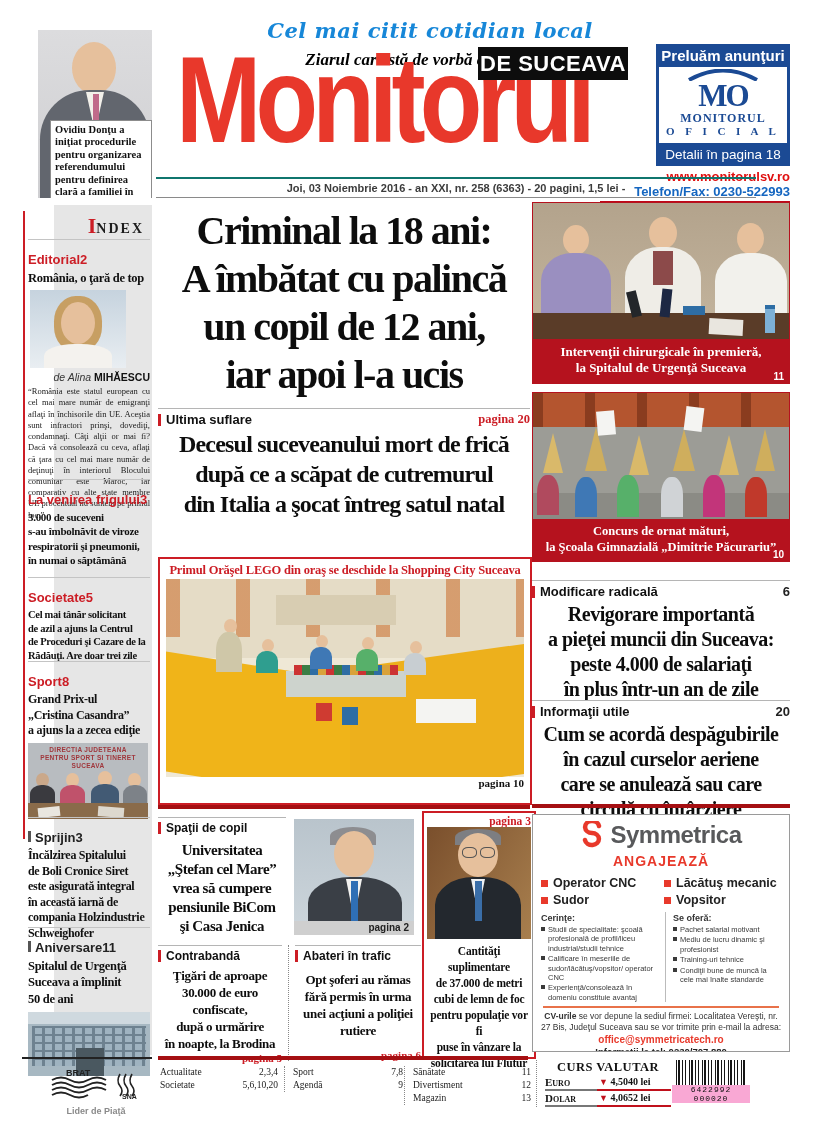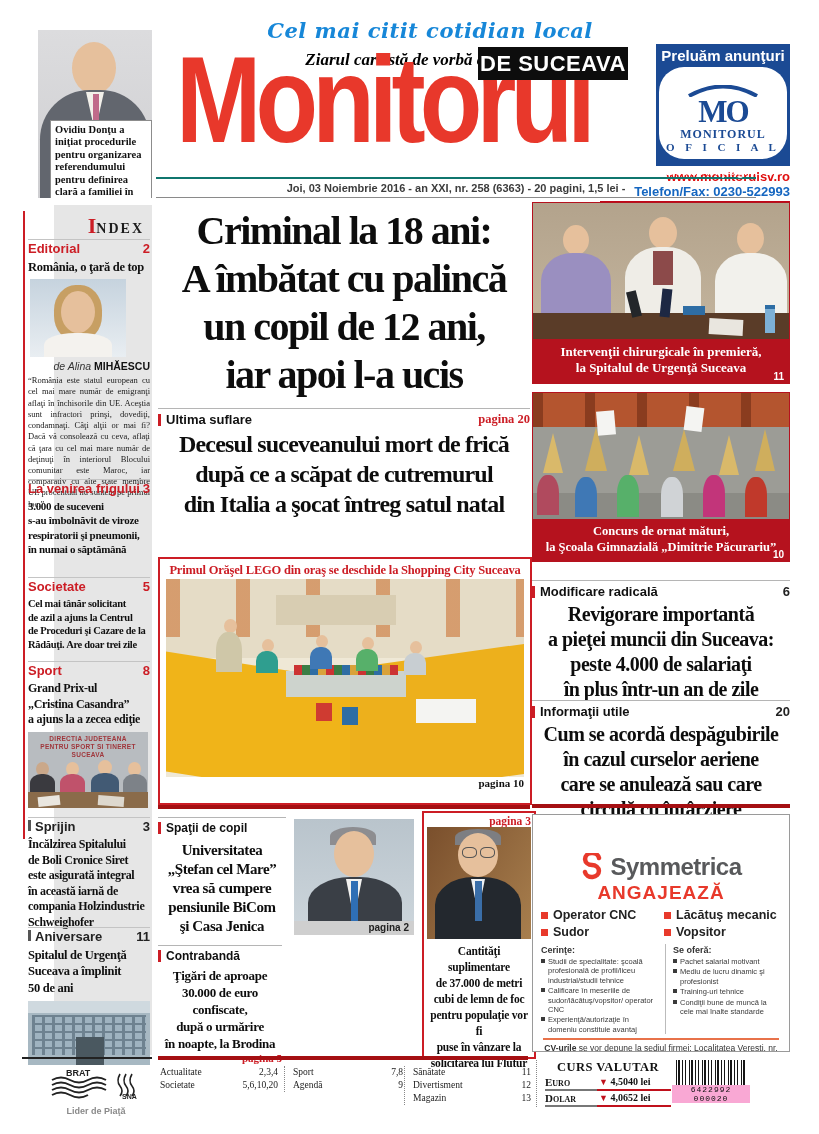--- a/index.html
+++ b/index.html
@@ -14,21 +14,21 @@
     font-family:"DejaVu Serif",serif;font-style:italic;font-weight:bold;font-size:21px;letter-spacing:.5px;}
   .tag-sub{left:270px;top:50px;width:320px;text-align:center;font-family:"Liberation Serif",serif;
     font-style:italic;font-weight:bold;font-size:17px;color:#000;}
   .masthead{left:176px;top:34px;width:480px;height:140px;overflow:visible;}
   .masthead span{display:inline-block;font-family:"Liberation Sans",sans-serif;font-weight:bold;
     font-size:122px;line-height:132px;color:#e8382b;letter-spacing:-7px;transform:scaleX(.84);transform-origin:left center;}
   .region-box{left:478px;top:47px;width:150px;height:33px;background:#0d0d0d;color:#fff;
     font-weight:bold;font-size:22px;line-height:33px;text-align:center;letter-spacing:.5px;z-index:3;}
   .mo-box{left:656px;top:44px;width:134px;height:122px;background:#1b4a94;z-index:3;}
   .mo-top{color:#fff;font-weight:bold;font-size:15px;line-height:23px;text-align:center;}
-  .mo-panel{margin:0 3px;background:#fff;height:74px;text-align:center;position:relative;padding-top:18px;border-radius:25px;}
+  .mo-panel{margin:0 3px;background:#fff;height:74px;text-align:center;position:relative;padding-top:2px;}
   .mo-mono{font-family:"Liberation Serif",serif;font-weight:bold;font-size:31px;line-height:30px;color:#1b4a94;letter-spacing:-2px;}
   .mo-l1{font-family:"Liberation Serif",serif;font-weight:bold;font-size:12px;color:#1b4a94;letter-spacing:1px;line-height:14px;}
   .mo-l2{font-family:"Liberation Serif",serif;font-weight:bold;font-size:11px;color:#1b4a94;letter-spacing:4px;line-height:13px;}
   .mo-bot{color:#fff;font-size:13.5px;line-height:23px;text-align:center;}
   .web{left:600px;top:169px;width:190px;text-align:right;color:#e01010;font-weight:bold;font-size:13px;}
   .phone{left:600px;top:184px;width:190px;text-align:right;color:#1566c0;font-weight:bold;font-size:13px;
     border-bottom:2px solid #c00818;padding-bottom:2px;}
   .dateline{left:156px;top:177px;width:600px;height:18px;border-top:2px solid #0f766e;border-bottom:1px solid #8a8a8a;
     text-align:center;font-size:11px;font-weight:bold;color:#3c3c3c;line-height:18px;}
 
@@ -42,22 +42,22 @@
   .torso{position:absolute;border-radius:45% 45% 0 0;}
 
   
   .idx{left:22px;top:205px;width:130px;height:850px;
     background:linear-gradient(90deg,#fff 0 32px,#e6e6e6 32px 100%);}
   .idx-redline{position:absolute;left:1px;top:6px;width:2px;height:628px;background:#cc1d25;}
   .idx-title{position:absolute;top:8px;right:8px;font-family:"Liberation Serif",serif;}
   .idx-title .ii{color:#cc1d25;font-weight:bold;font-size:22px;}
   .idx-title .nn{color:#1d1d1d;font-weight:bold;font-size:14px;letter-spacing:2px;}
   .idx-sec{position:absolute;left:6px;width:122px;}
-  .idx-head{display:flex;justify-content:space-between;font-weight:bold;font-size:13px;color:#cc1d25;
-    border-top:1px solid #c4c4c4;padding-top:1px;}
+  .idx-head{display:flex;font-weight:bold;font-size:13px;color:#cc1d25;
+    border-top:1px solid #c4c4c4;padding-top:12px;}
   .idx-head.dark{color:#222;}
   .idx-head .bar{display:inline-block;width:3px;height:11px;background:#555;margin-right:4px;}
   .idx-hl{font-family:"Liberation Serif",serif;font-weight:bold;font-size:11px;line-height:1.3;
     color:#101010;margin-top:3px;letter-spacing:-.3px;}
   .idx-byline{text-align:right;font-size:10.5px;margin-top:3px;}
   .idx-byline .nm{font-weight:bold;}
   .idx-byline .pfx{font-style:italic;color:#333;}
   .idx-quote{font-family:"Liberation Serif",serif;font-size:8.5px;line-height:1.32;text-align:justify;color:#1a1a1a;margin-top:3px;}
   .idx-photo{position:relative;overflow:hidden;}
 
@@ -85,23 +85,23 @@
 
   
   .right-col{left:532px;top:202px;width:258px;height:855px;}
   .cap-band{background:#b5121e;color:#fff;position:relative;padding:5px 6px 6px;}
   .cap-band .cb-t{font-family:"Liberation Serif",serif;font-weight:bold;font-size:13px;line-height:1.25;text-align:center;}
   .cap-band .cb-n{position:absolute;right:5px;bottom:1px;font-weight:bold;font-size:10px;}
   .hl-md{font-size:20px;line-height:25px;letter-spacing:-.5px;}
 
   
   .ad-box{border:1px solid #9a9a9a;background:#fff;padding:5px 8px;overflow:hidden;}
-  .ad-logo-row{display:flex;justify-content:center;align-items:center;gap:6px;height:30px;margin-top:32px;}
+  .ad-logo-row{display:flex;justify-content:center;align-items:center;gap:6px;height:30px;}
   .ad-brand{font-size:24px;font-weight:bold;color:#58595b;letter-spacing:-.5px;}
-  .ad-hiring{text-align:center;color:#e8392b;font-weight:bold;font-size:19px;letter-spacing:1px;line-height:20px;margin-top:1px;}
+  .ad-hiring{text-align:center;color:#e8392b;font-weight:bold;font-size:14px;letter-spacing:1px;line-height:20px;margin-top:1px;}
   .ad-jobs{display:grid;grid-template-columns:1fr 1fr;gap:1px 6px;margin-top:4px;}
   .ad-job{display:flex;align-items:center;font-weight:bold;font-size:12.5px;color:#222;line-height:16px;}
   .ad-job .sq{width:7px;height:7px;background:#e8392b;margin-right:5px;flex:none;}
   .ad-cols{display:grid;grid-template-columns:1fr 1fr;gap:0 8px;margin-top:4px;}
   .ad-col2{border-left:1px solid #bbb;padding-left:7px;}
   .ad-ct{font-weight:bold;font-size:9px;color:#333;line-height:12px;}
   .ad-li{display:flex;font-size:7.5px;line-height:1.25;color:#3a3a3a;margin-top:1px;}
   .ad-li .bu{width:4px;height:4px;background:#3a3a3a;margin:2px 3px 0 0;flex:none;}
   .ad-div{border-top:2px solid #e8724a;margin:4px 2px 3px;}
   .ad-cv{font-size:8.5px;line-height:1.3;text-align:center;color:#333;}
@@ -347,20 +347,31 @@
           <span class="kl" style="font-size:12px;">Contrabandă</span>
         </div>
         <div class="mini-hl pre" style="font-size:13px;line-height:17px;margin-top:4px;letter-spacing:-.3px;">Ţigări de aproape
 30.000 de euro
 confiscate,
 după o urmărire
 în noapte, la Brodina</div>
         <div class="pagetag red">pagina 5</div>
       </div>
 
+      <div class="abs dotsep" style="left:130px;top:128px;width:126px;padding-left:6px;">
+        <div class="kick">
+          <span class="rb"></span>
+          <span class="kl" style="font-size:12px;">Abateri în trafic</span>
+        </div>
+        <div class="mini-hl pre" style="font-size:13px;line-height:17px;margin-top:8px;letter-spacing:-.3px;">Opt şoferi au rămas
+fără permis în urma
+unei acţiuni a poliţiei
+rutiere</div>
+        <div class="pagetag red" style="margin-top:10px;">pagina 6</div>
+      </div>
 
       <div class="abs flutur-box" style="left:264px;top:-6px;width:104px;height:240px;padding:2px 3px;">
         <div class="pagetag red" style="font-size:11.5px;">pagina 3</div>
         <div style="position:relative;height:112px;background:linear-gradient(120deg,#7a4f2c,#a87f4e);overflow:hidden;">
           <div class="abs" style="left:28px;top:2px;width:46px;height:16px;border-radius:50% 50% 0 0;background:#7d7e82;"></div>
           <div class="head" style="left:31px;top:6px;width:40px;height:44px;"></div>
           <div class="abs" style="left:35px;top:20px;width:13px;height:9px;border:1.5px solid #555;border-radius:40%;"></div>
           <div class="abs" style="left:53px;top:20px;width:13px;height:9px;border:1.5px solid #555;border-radius:40%;"></div>
           <div class="torso" style="left:8px;top:50px;width:86px;height:62px;background:#23282e;"></div>
           <div class="abs" style="left:44px;top:52px;width:14px;height:34px;background:#eef0f2;clip-path:polygon(0 0,100% 0,50% 100%);"></div>
@@ -484,21 +495,21 @@
           <div class="ad-li">
               <span class="bu"></span>
               <span>Studii de specialitate: şcoală profesională de profil/liceu industrial/studii tehnice</span>
             </div>
           <div class="ad-li">
               <span class="bu"></span>
               <span>Calificare în meseriile de sudor/lăcătuş/vopsitor/ operator CNC</span>
             </div>
           <div class="ad-li">
               <span class="bu"></span>
-              <span>Experienţă/autorizaţie în domeniu constituie avantaj</span>
+              <span>Experienţă/consolează în domeniu constituie avantaj</span>
             </div>
         </div>
         <div class="ad-col2">
           <div class="ad-ct">Se oferă:</div>
           <div class="ad-li">
               <span class="bu"></span>
               <span>Pachet salarial motivant</span>
             </div>
           <div class="ad-li">
               <span class="bu"></span>

